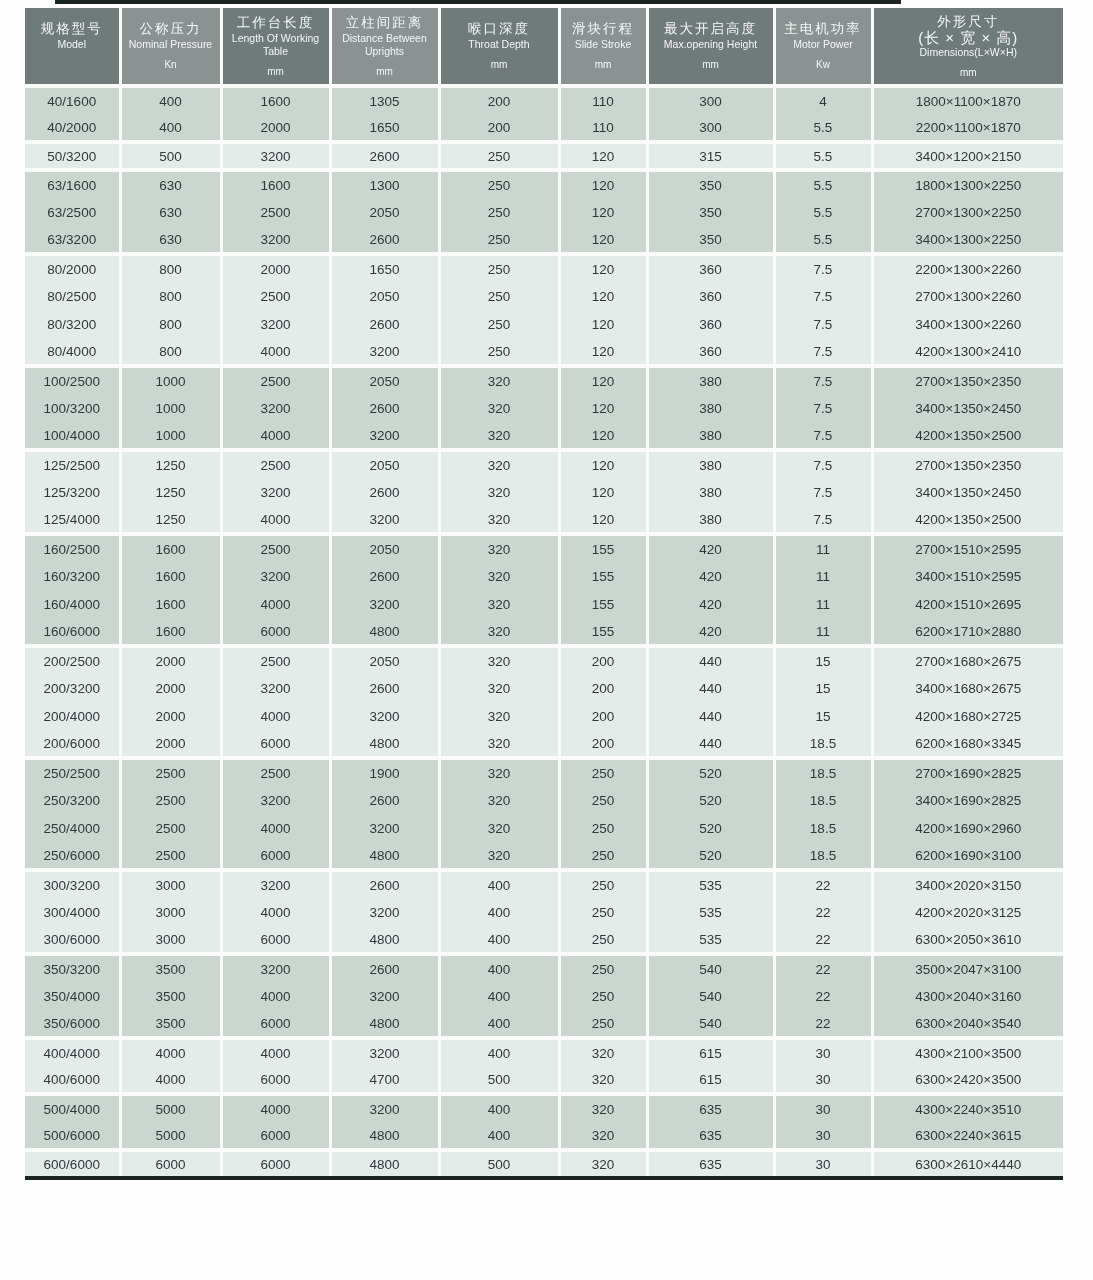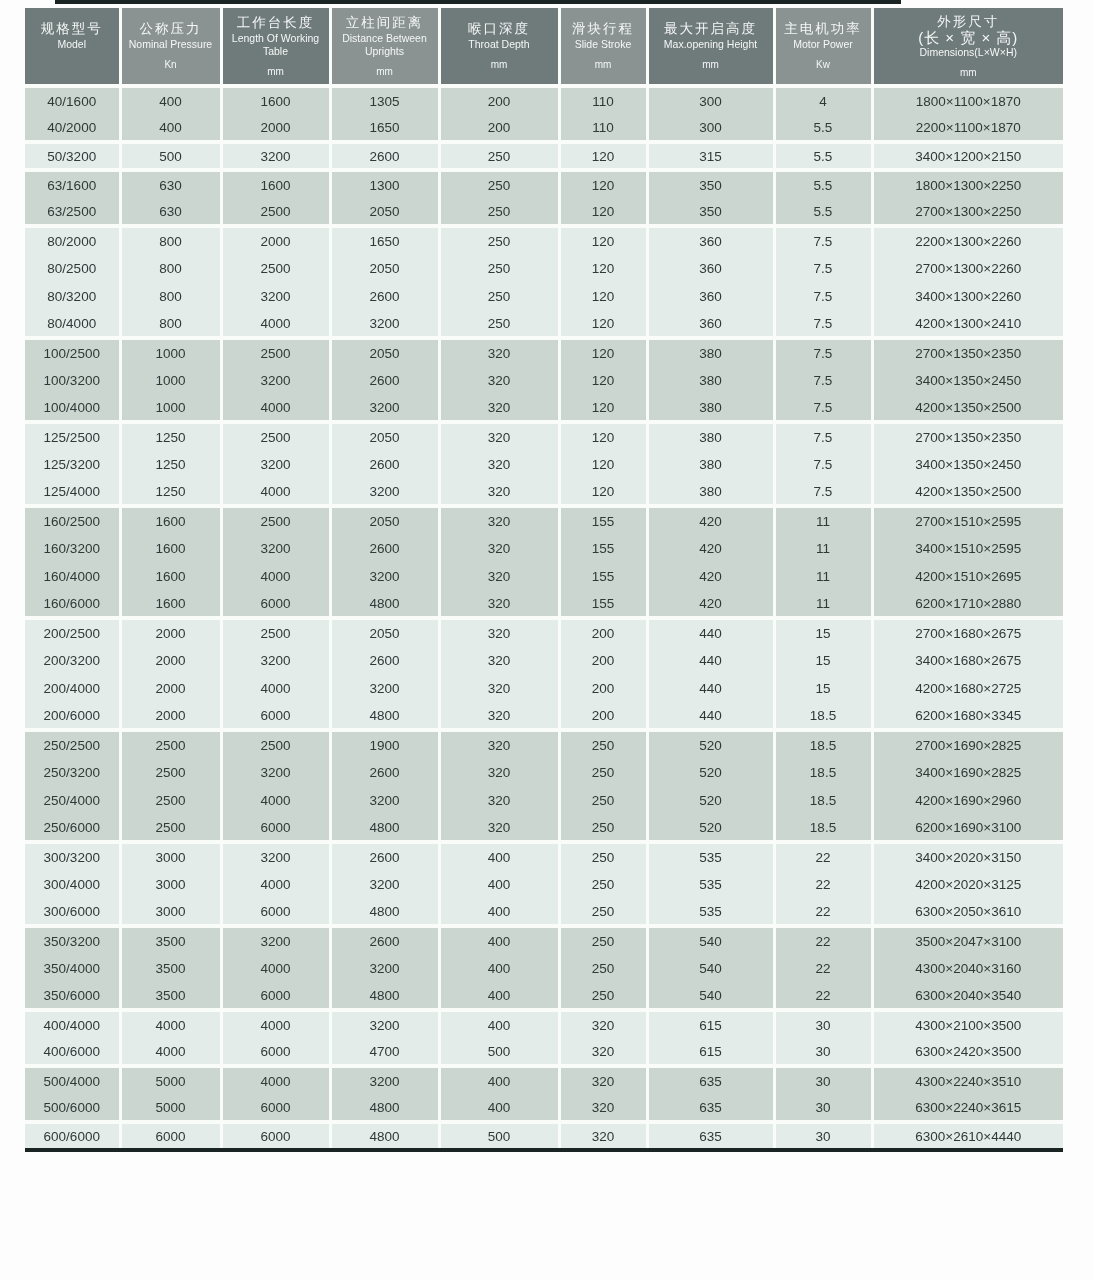--- a/index.html
+++ b/index.html
@@ -188,20 +188,31 @@
           <td>63/2500</td>
           <td>630</td>
           <td>2500</td>
           <td>2050</td>
           <td>250</td>
           <td>120</td>
           <td>350</td>
           <td>5.5</td>
           <td>2700×1300×2250</td>
         </tr>
+        <tr class="row-a">
+          <td>63/3200</td>
+          <td>630</td>
+          <td>3200</td>
+          <td>2600</td>
+          <td>250</td>
+          <td>120</td>
+          <td>350</td>
+          <td>5.5</td>
+          <td>3400×1300×2250</td>
+        </tr>
         <tr class="row-b group-start">
           <td>80/2000</td>
           <td>800</td>
           <td>2000</td>
           <td>1650</td>
           <td>250</td>
           <td>120</td>
           <td>360</td>
           <td>7.5</td>
           <td>2200×1300×2260</td>

